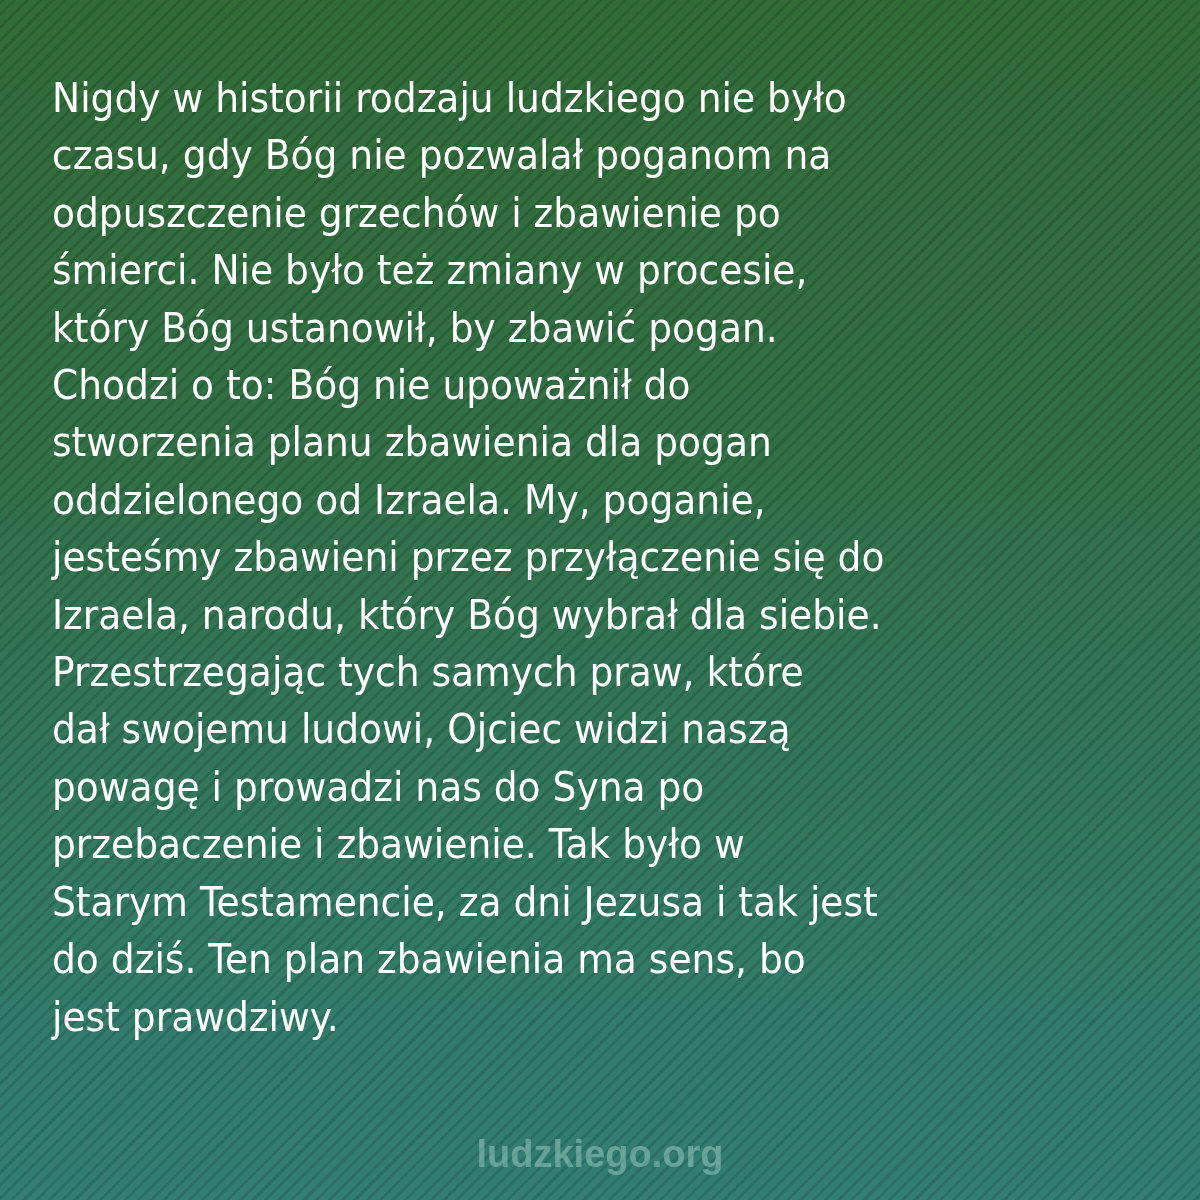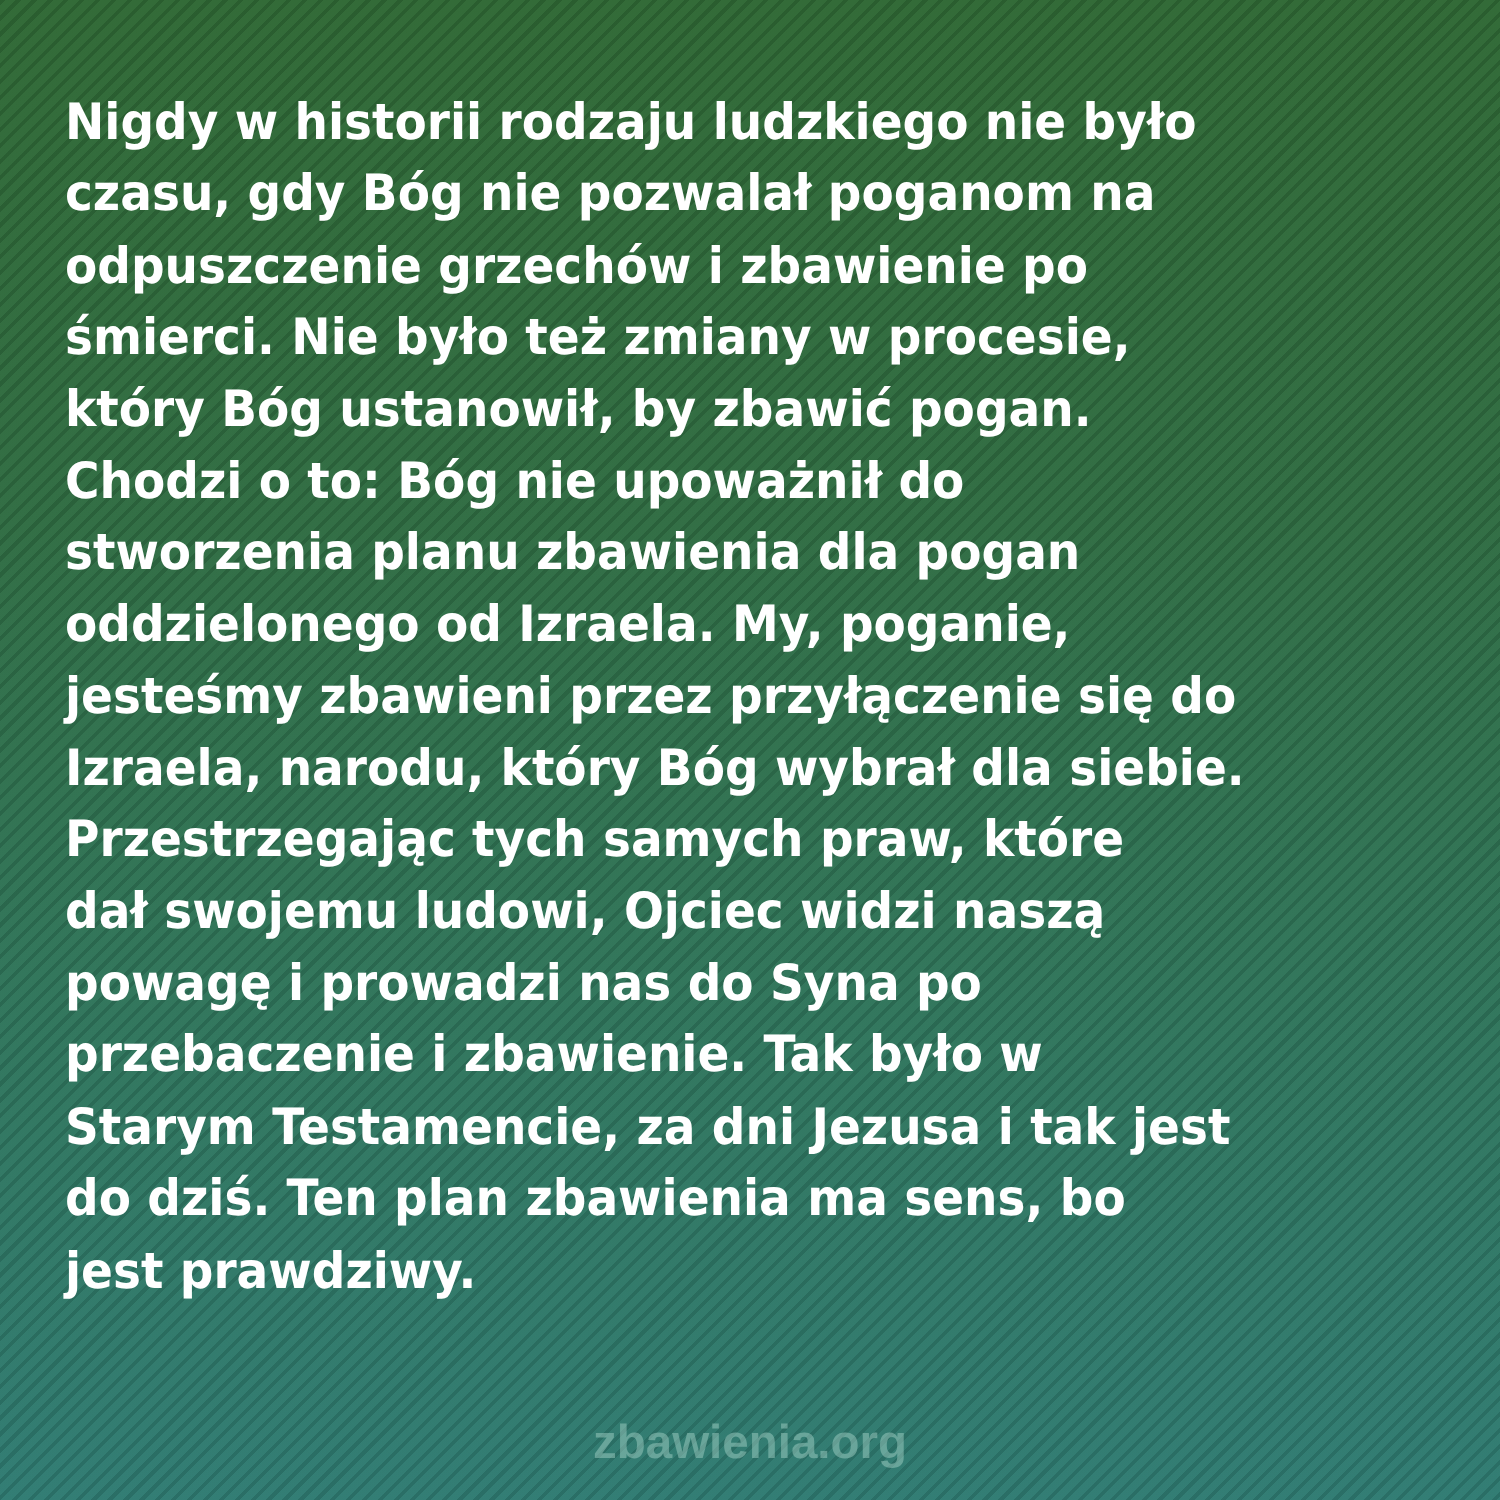--- a/index.html
+++ b/index.html
@@ -10,21 +10,21 @@
     }
     .stripes {
       position: absolute; inset: 0; pointer-events: none;
       background: repeating-linear-gradient(135deg,
         rgba(0,0,0,0.10) 0px, rgba(0,0,0,0.10) 3px,
         rgba(255,255,255,0.02) 3px, rgba(255,255,255,0.02) 9px);
     }
     .quote {
       position: absolute; left: 52px; top: 70px; width: 1120px;
       color: #ffffff; font-size: 40px; line-height: 57.4px;
-      font-weight: bold; letter-spacing: 0px;
+      font-weight: normal; letter-spacing: 0px;
     }
     .quote .line { display: block; white-space: nowrap; transform: scaleX(0.94); transform-origin: left center; }
     .footer {
       position: absolute; left: 0; right: 0; top: 1133px; text-align: center;
       font-family: "Liberation Sans", sans-serif; font-weight: bold;
       font-size: 38px; color: rgba(170, 215, 205, 0.45);
     }
   </style>
 </head>
 <body>
@@ -44,13 +44,13 @@
   <span class="line">Izraela, narodu, który Bóg wybrał dla siebie.</span>
   <span class="line">Przestrzegając tych samych praw, które</span>
   <span class="line">dał swojemu ludowi, Ojciec widzi naszą</span>
   <span class="line">powagę i prowadzi nas do Syna po</span>
   <span class="line">przebaczenie i zbawienie. Tak było w</span>
   <span class="line">Starym Testamencie, za dni Jezusa i tak jest</span>
   <span class="line">do dziś. Ten plan zbawienia ma sens, bo</span>
   <span class="line">jest prawdziwy.</span>
 </div>
 
-<div class="footer">zbawienia.org</div>
+<div class="footer">ludzkiego.org</div>
 
 </body></html>

